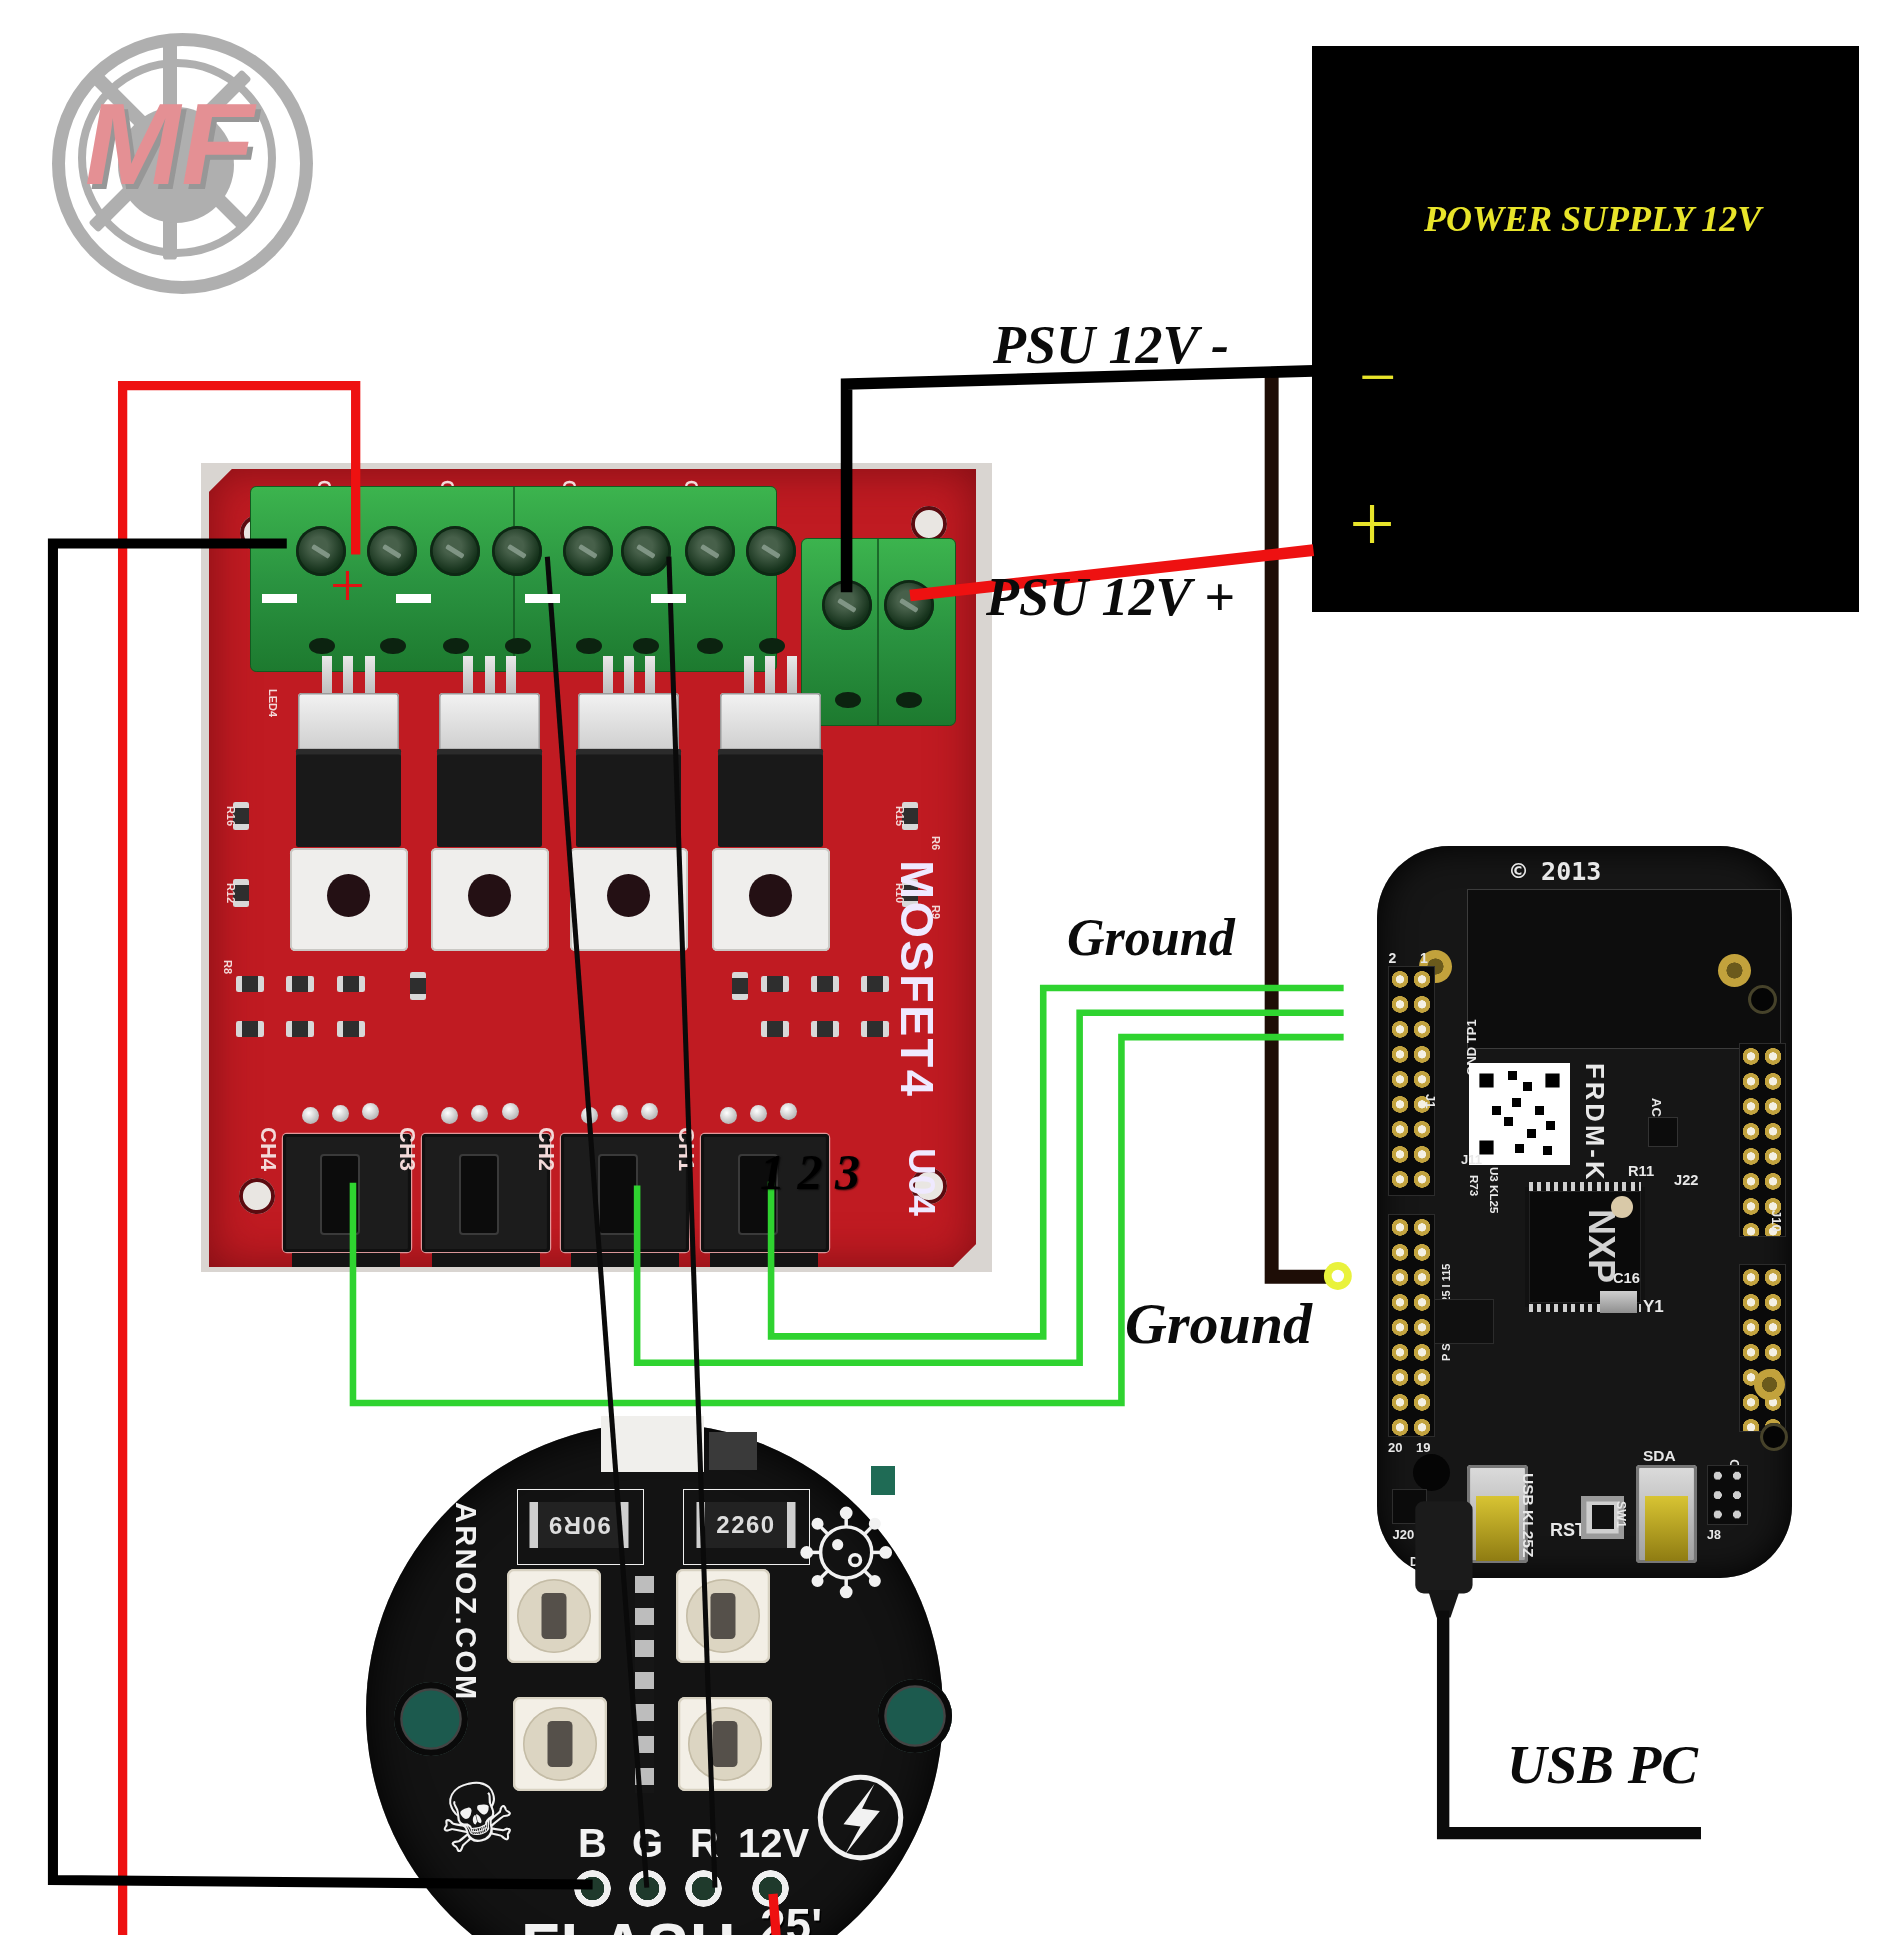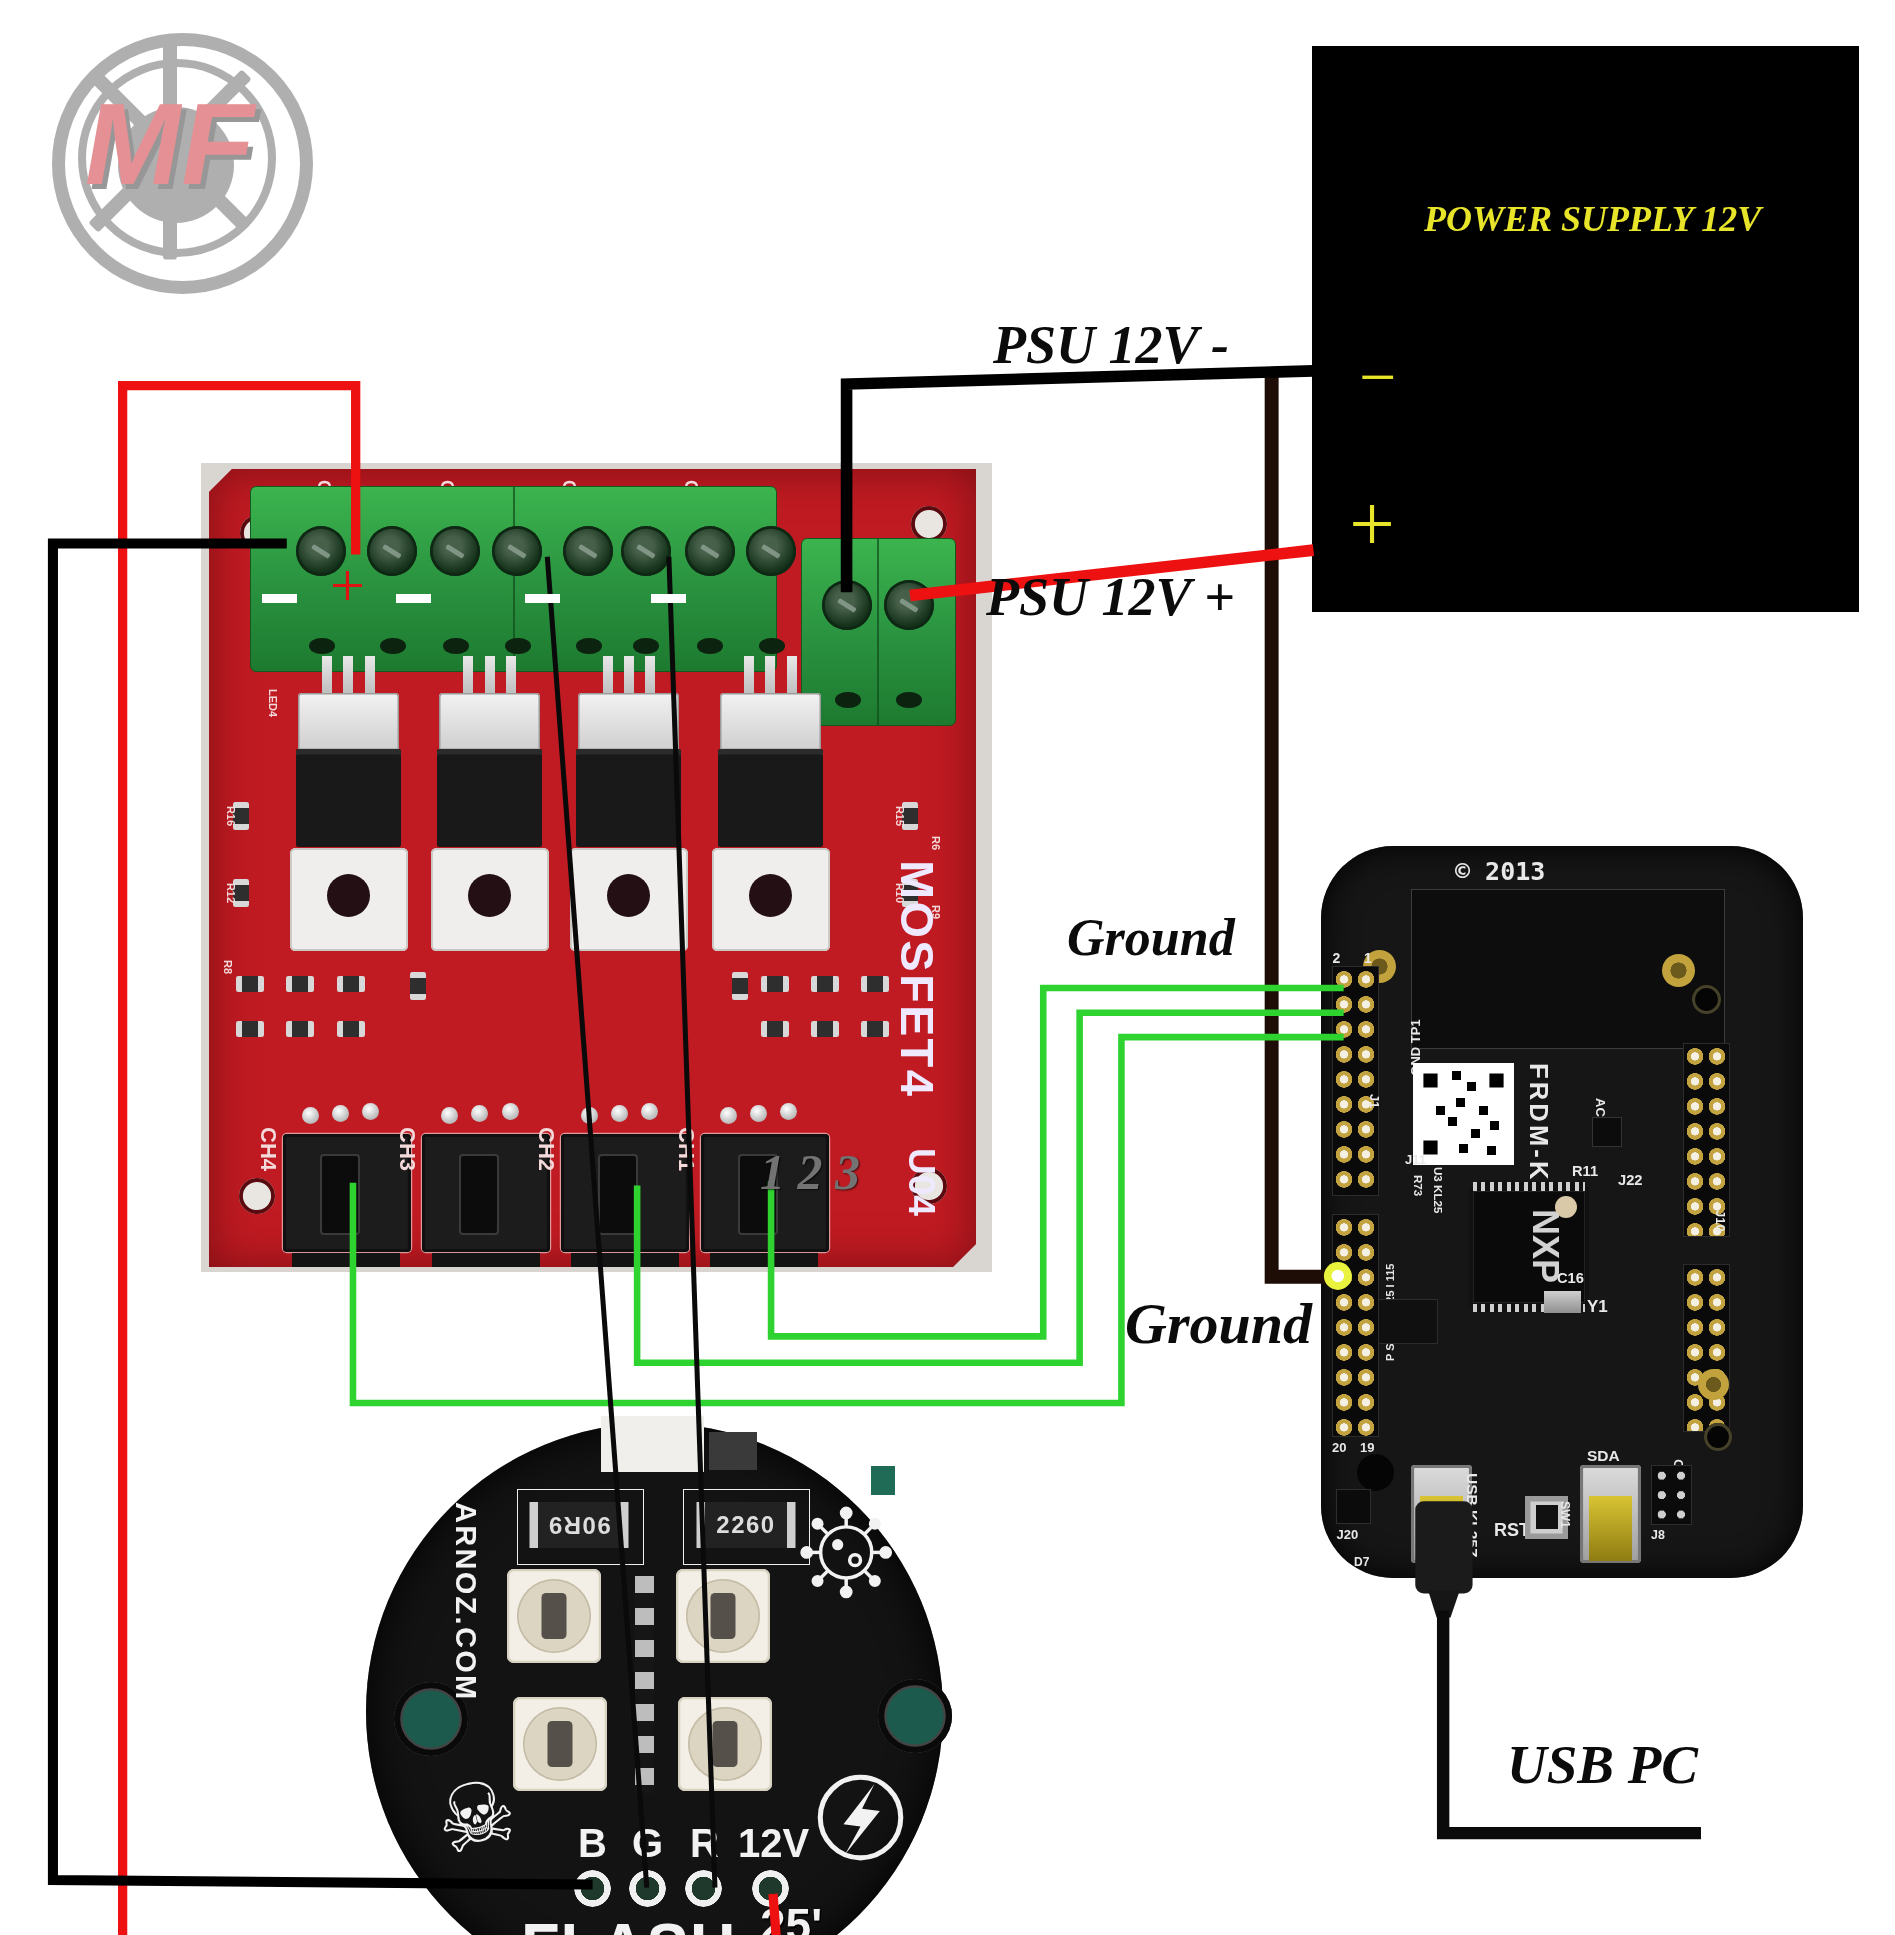--- a/index.html
+++ b/index.html
@@ -77,21 +77,21 @@
   .fl-pad{position:absolute;width:37px;height:37px;border-radius:50%;
           background:radial-gradient(circle,#1f3a2c 0 11.6px,#f0f0f0 12px 18px,transparent 18.6px)}
   .fl-hole{position:absolute;width:74px;height:74px;border-radius:50%;background:#1c5a4e;
            box-shadow:inset 0 0 0 6.2px #0a0a0a,inset 0 0 0 8.5px #444}
   .fl-res-frame{position:absolute;border:1.9px solid #efefef;height:74px;width:125px}
   .fl-res{position:absolute;width:82px;height:46px;background:#222;
           box-shadow:-8.5px 0 0 #cfcfcf,8.5px 0 0 #cfcfcf;color:#ddd;font-weight:700;font-size:24px;
           display:flex;align-items:center;justify-content:center;letter-spacing:1.5px}
   .fl-white{font-weight:700;color:#f2f2f2}
   
-  .kl{left:1321px;top:846px;width:482px;height:732px;background:#161616;border-radius:72px;
+  .kl{left:1377px;top:846px;width:415px;height:732px;background:#161616;border-radius:72px;
       box-shadow:inset 0 0 35px #000}
   .kl-slider{position:absolute;left:90px;top:43px;width:312px;height:158px;background:#0d0d0d;
              border:1.5px solid #3c3c3c}
   .kl-gold{position:absolute;border-radius:50%;background:radial-gradient(circle,#6b5a1c 0 34%,#c2a23c 35% 100%)}
   .kl-dark{position:absolute;border-radius:50%;background:#050505;box-shadow:inset 0 0 0 3.1px #46422a}
   .hdr{position:absolute;background:#0a0a0a;border:1.2px solid #2c2c2c;
        background-image:radial-gradient(circle 8.1px at 11px 12.4px,#f4f0e4 0 3.9px,#c2a33f 4.3px 8.1px,transparent 8.5px),
                         radial-gradient(circle 8.1px at 33px 12.4px,#f4f0e4 0 3.9px,#c2a33f 4.3px 8.1px,transparent 8.5px);
        background-size:43px 25px}
   .qr{position:absolute;left:92px;top:217px;width:101px;height:102px;background:#fff}
@@ -458,14 +458,14 @@
     <circle cx="2222" cy="4695" r="104" fill="none" stroke="#f2f2f2" stroke-width="13"></circle>
     <path d="M2258,4608 L2178,4712 L2222,4718 L2182,4790 L2272,4678 L2226,4672 Z" fill="#f2f2f2" stroke="none"></path>
   </g>
 </svg>
 
 <div class="lbl" style="left:993px;top:318px;font-size:54px;z-index:60">PSU 12V -</div>
 <div class="lbl" style="left:986px;top:570px;font-size:54px;z-index:60">PSU 12V +</div>
 <div class="lbl" style="left:1067px;top:912px;font-size:52px;z-index:60">Ground</div>
 <div class="lbl" style="left:1125px;top:1295px;font-size:58px;z-index:60">Ground</div>
 <div class="lbl" style="left:1507px;top:1737px;font-size:55px;z-index:60">USB PC</div>
-<div class="lbl" style="left:760px;top:1147px;font-size:50px;color:#737373;text-shadow:1.2px 1.2px 1.5px rgba(0,0,0,.6);z-index:60">1 2 3</div>
+<div class="lbl" style="left:760px;top:1147px;font-size:50px;color:#000000;text-shadow:1.2px 1.2px 1.5px rgba(0,0,0,.6);z-index:60">1 2 3</div>
 
 
 </body></html>

